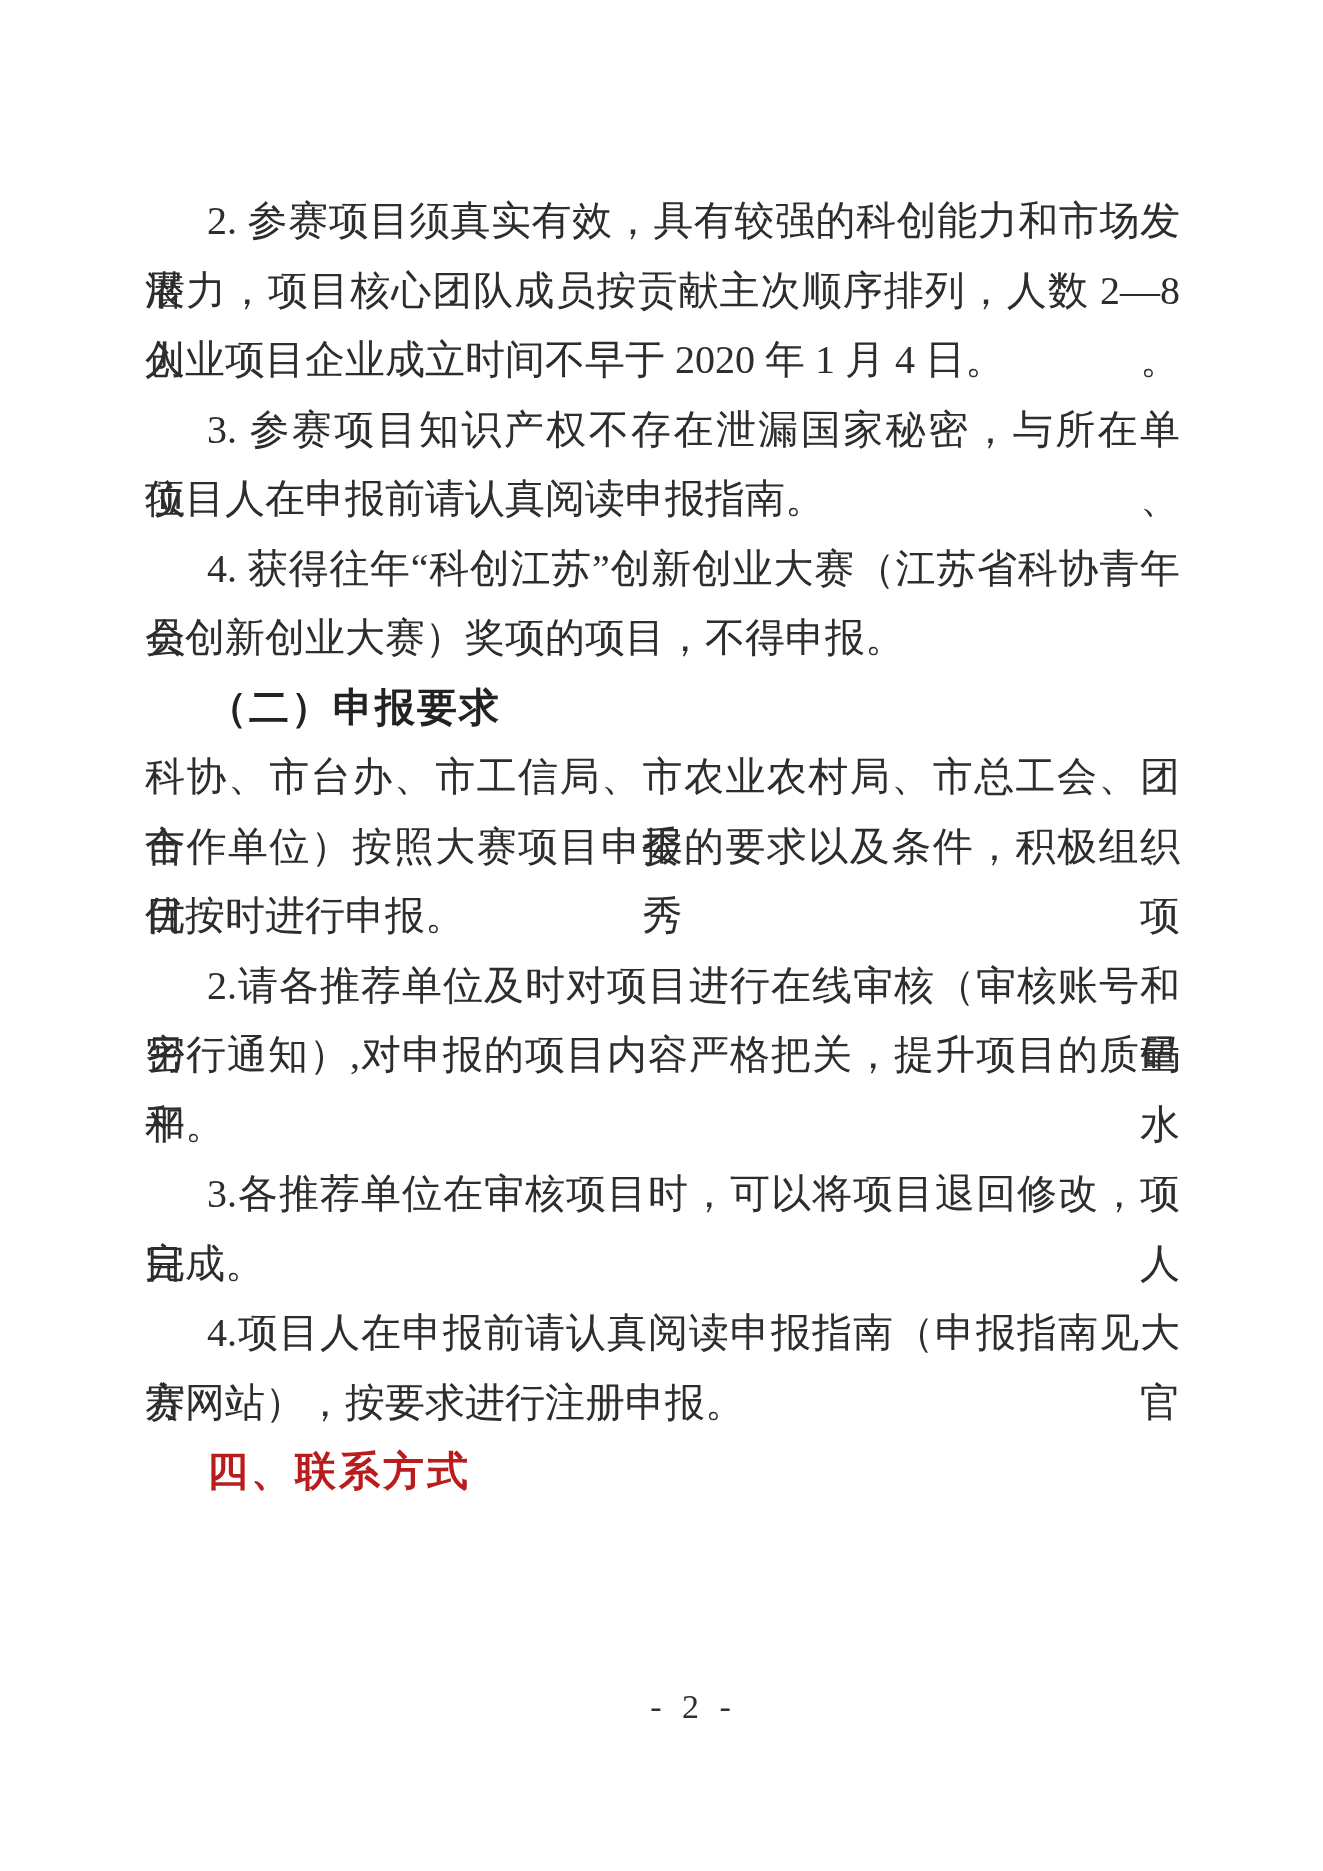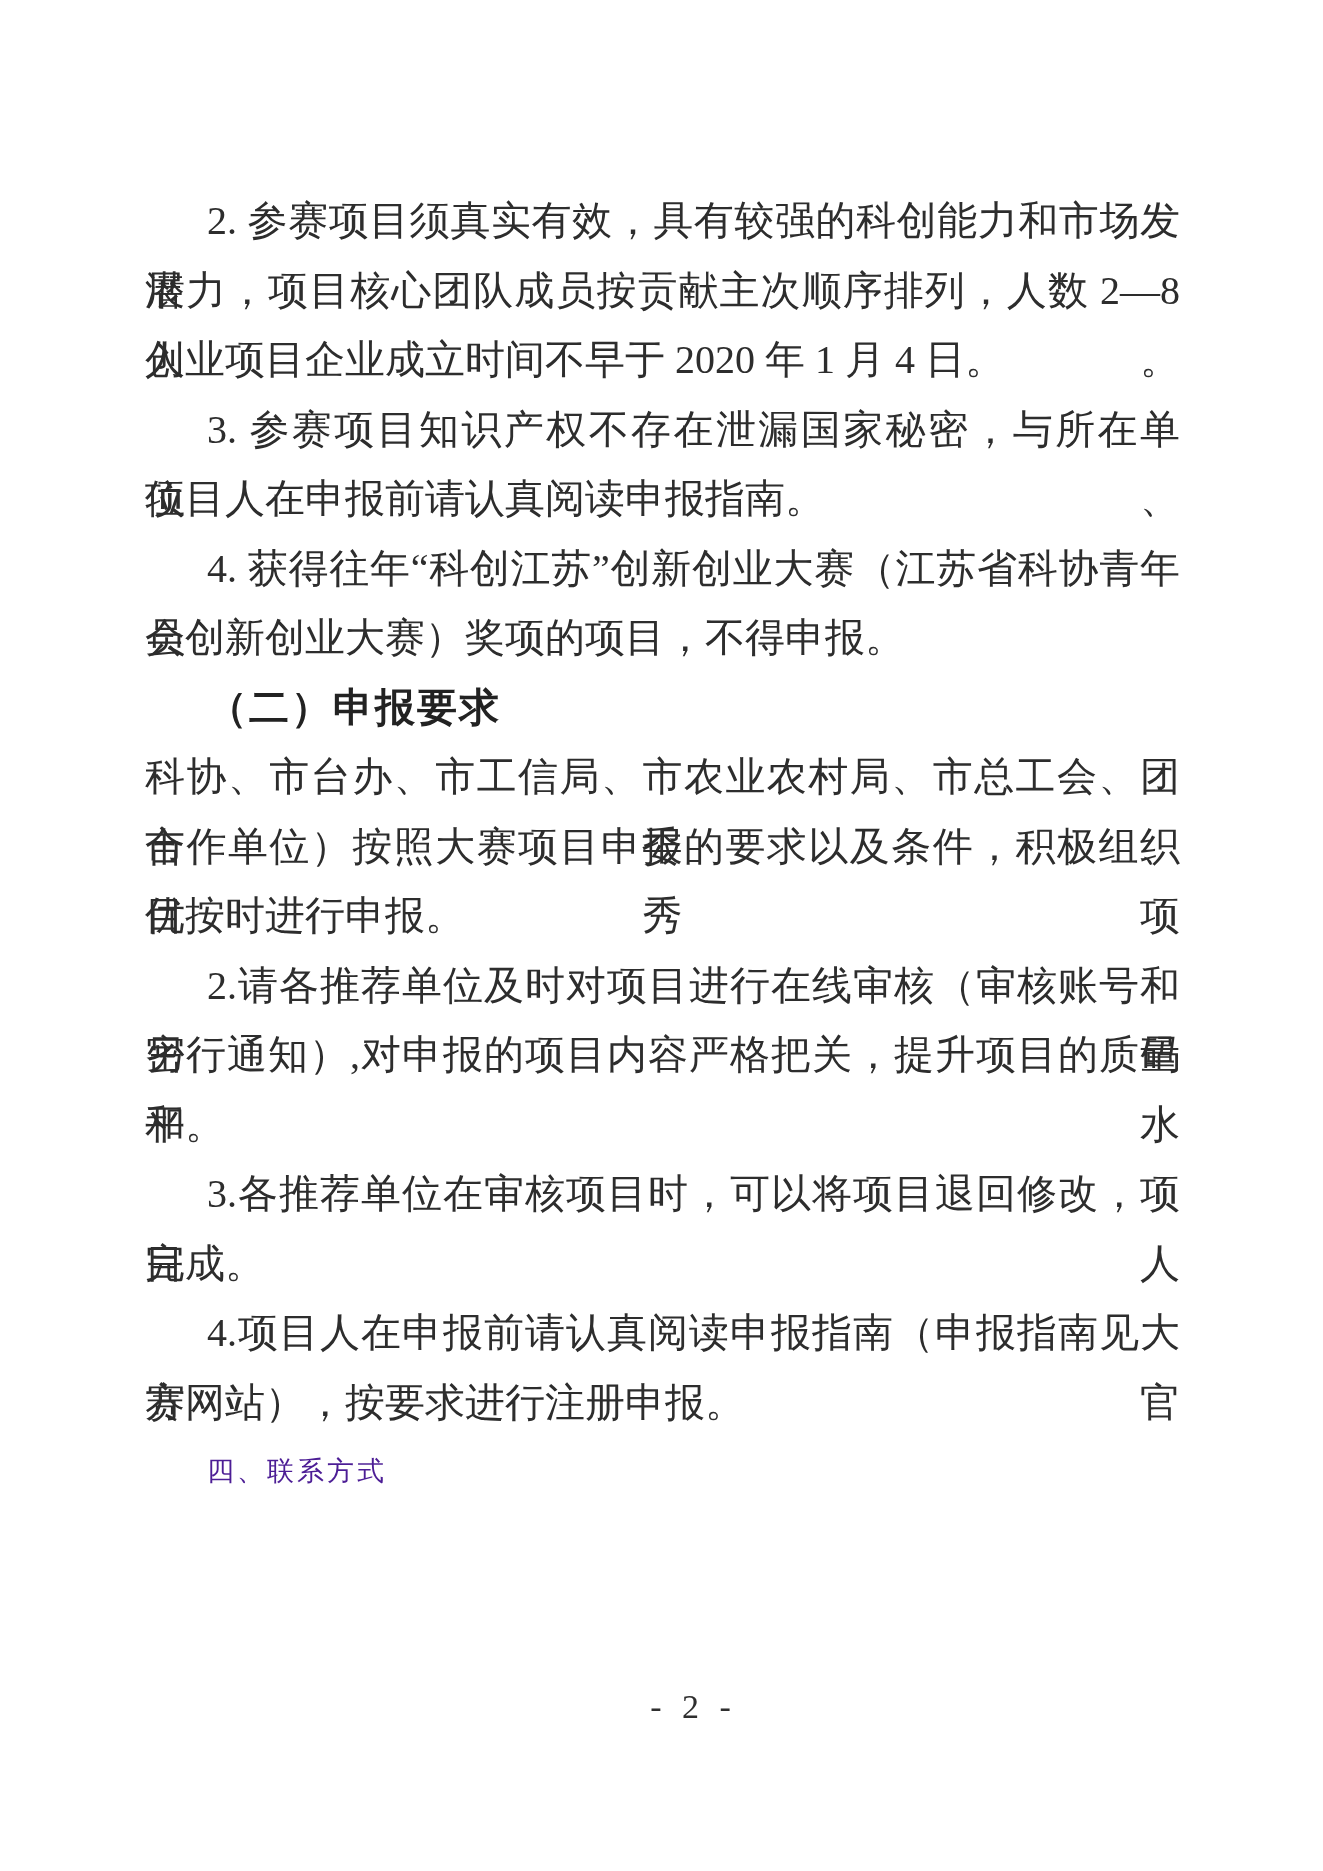--- a/index.html
+++ b/index.html
@@ -32,24 +32,24 @@
     text-align-last: justify;
     text-justify: inter-character;
   }
   .sub {
     font-weight: 700;
     color: #222222;
     letter-spacing: 2px;
   }
   .h1 {
     font-family: "Liberation Sans", "DejaVu Sans", sans-serif;
-    font-weight: 400;
-    color: #4c1d95;
+    font-weight: 700;
+    color: #b91c1c;
     letter-spacing: 3px;
-    font-size: 27px;
+    font-size: 41px;
   }
   .footer {
     position: absolute;
     top: 1688px;
     left: 32px;
     width: 100%;
     text-align: center;
     font-size: 34px;
     color: #2f2f2f;
     letter-spacing: 6px;

